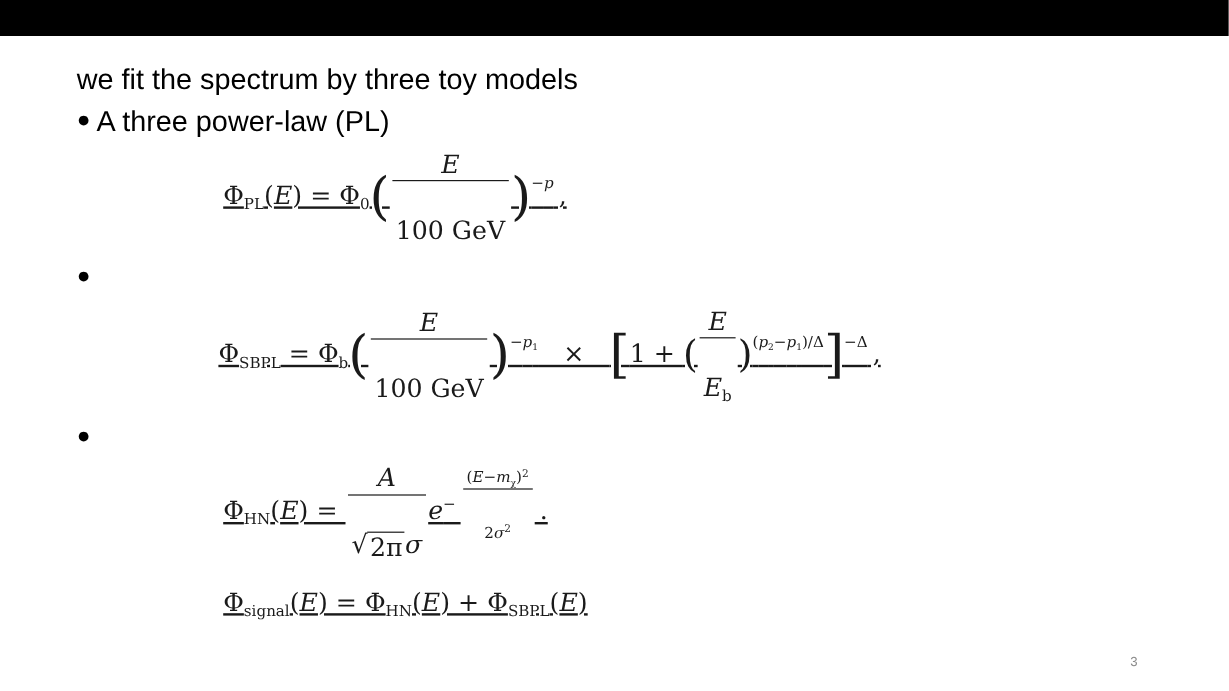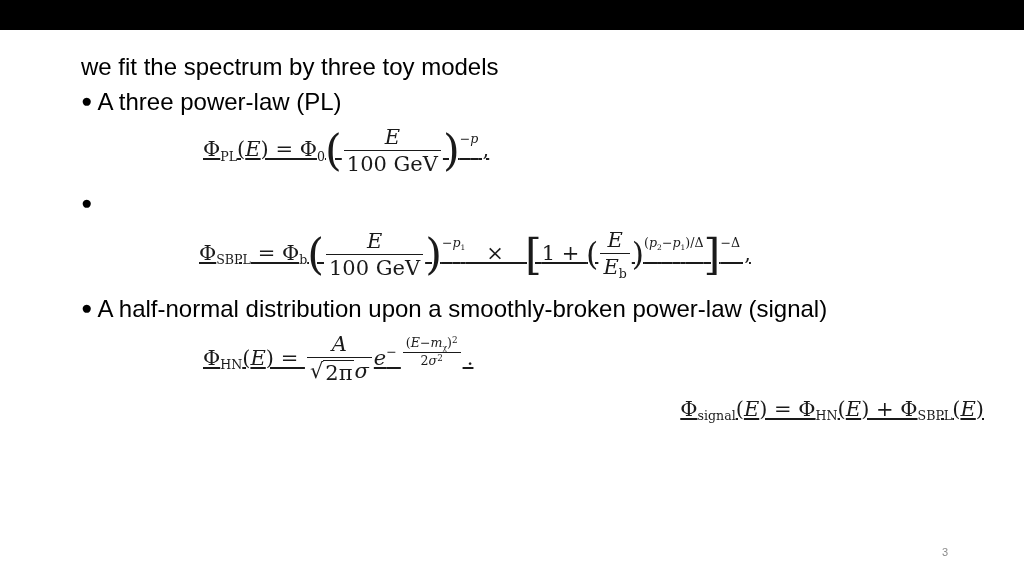--- a/index.html
+++ b/index.html
@@ -1,42 +1,42 @@
 <!DOCTYPE html>
 <html><head>
 <meta charset="utf-8">
 <style>
   * { box-sizing: border-box; margin: 0; padding: 0; }
   html, body { width: 1024px; height: 576px; }
   body { background: #fff; font-family: "Liberation Sans", sans-serif; color: #111; }
   .slide { position: relative; width: 1024px; height: 576px; background: #fff; overflow: hidden; }
   .top-bar { position: absolute; top: 0; left: 0; width: 100%; height: 30px; background: #000; }
-  .content { position: absolute; top: 30px; left: 0; right: 0; padding: 22px 40px 0 81px; }
+  .content { position: absolute; top: 30px; left: 0; right: 0; padding: 22px 40px 0 64px; }
   .title { font-size: 24px; color: #000; line-height: 1.25; }
   .bullet-line { display: flex; align-items: flex-start; font-size: 24px; color: #000; margin-top: 4px; }
   .bullet-dot { font-size: 19px; line-height: 1.55; margin-right: 5px; flex: 0 0 auto; }
   .bullet-text { line-height: 1.3; max-width: 782px; }
 
   
   .formula { font-family: "DejaVu Serif", serif; font-size: 21px; color: #1a1a1a; white-space: nowrap; text-decoration: underline; }
   .f-pl     { margin: 8px 0 12px 122px; }
   .f-sbpl   { margin: 10px 0 12px 118px; }
   .f-hn     { margin: 8px 0 0 122px; }
-  .f-signal { margin: 10px 0 0 122px; text-align: right; }
+  .f-signal { margin: 21px 0 0 122px; }
   .mk-txt  { }
   .mk-var  { font-style: italic; }
   .mk-sub  { font-size: 60%; vertical-align: -0.35em; line-height: 1; }
   .mk-sup  { font-size: 60%; vertical-align: 1.05em; line-height: 1; }
   .mk-esup { font-size: 60%; vertical-align: 0.7em;  line-height: 1; }
   .mk-ssup { font-size: 70%; vertical-align: 0.5em;  line-height: 1; }
   .mk-big  { font-size: 205%; vertical-align: middle; line-height: 0.95; }
   .mk-mid  { font-size: 150%; vertical-align: middle; line-height: 1; }
   .mk-frac { display: inline-flex; flex-direction: column; text-align: center; vertical-align: middle; margin: 0 2px; }
   .mk-frac .num { display: block; padding: 0 3px 1px; border-bottom: 1.3px solid #1a1a1a; line-height: 1.15; }
-  .mk-frac .den { display: block; padding: 1px 3px 0; line-height: 1.15; }
+  .mk-frac .den { display: block; padding: 1px 3px 0; line-height: 1.15; margin-top: 28px; }
   .mk-sqrt { display: inline-flex; align-items: flex-start; }
   .mk-sqrt .radical { line-height: 1.1; }
   .mk-sqrt .sqrt-body { border-top: 1.35px solid #1a1a1a; line-height: 1.2; padding: 0 2px; }
 
   .page-num { position: absolute; right: 76px; bottom: 18px; font-size: 11px; color: #8a8a8a; }
 </style>
 </head>
 <body>
 
 <div class="slide">
@@ -62,21 +62,20 @@
     <div class="formula f-sbpl"><span class="mk-txt">Φ</span><span class="mk-sub">SBPL</span><span class="mk-txt"> = Φ</span><span class="mk-sub">b</span><span class="mk-big">(</span><span class="mk-frac">
           <span class="num"><span class="mk-var">E</span></span>
           <span class="den"><span class="mk-txt">100 GeV</span></span>
         </span><span class="mk-big">)</span><span class="mk-sup"><span class="mk-txt">−</span><span class="mk-var">p</span><span class="mk-sub">1</span></span><span class="mk-txt">  ×  </span><span class="mk-big">[</span><span class="mk-txt">1 + </span><span class="mk-mid">(</span><span class="mk-frac">
           <span class="num"><span class="mk-var">E</span></span>
           <span class="den"><span class="mk-var">E</span><span class="mk-sub">b</span></span>
         </span><span class="mk-mid">)</span><span class="mk-sup"><span class="mk-txt">(</span><span class="mk-var">p</span><span class="mk-sub">2</span><span class="mk-txt">−</span><span class="mk-var">p</span><span class="mk-sub">1</span><span class="mk-txt">)/Δ</span></span><span class="mk-big">]</span><span class="mk-sup"><span class="mk-txt">−Δ</span></span><span class="mk-txt"> ,</span></div>
 
     <div class="bullet-line">
       <span class="bullet-dot">●</span>
-      <span class="bullet-text">A half-normal distribution upon a smoothly-broken power-law (signal)</span>
     </div>
 
     <div class="formula f-hn"><span class="mk-txt">Φ</span><span class="mk-sub">HN</span><span class="mk-txt">(</span><span class="mk-var">E</span><span class="mk-txt">) = </span><span class="mk-frac">
           <span class="num"><span class="mk-var">A</span></span>
           <span class="den"><span class="mk-sqrt">
               <span class="radical">√</span>
               <span class="sqrt-body"><span class="mk-txt">2π</span></span>
             </span><span class="mk-var">σ</span></span>
         </span><span class="mk-var">e</span><span class="mk-esup"><span class="mk-txt">− </span><span class="mk-frac">
             <span class="num"><span class="mk-txt">(</span><span class="mk-var">E</span><span class="mk-txt">−</span><span class="mk-var">m</span><span class="mk-sub">χ</span><span class="mk-txt">)</span><span class="mk-ssup">2</span></span>

